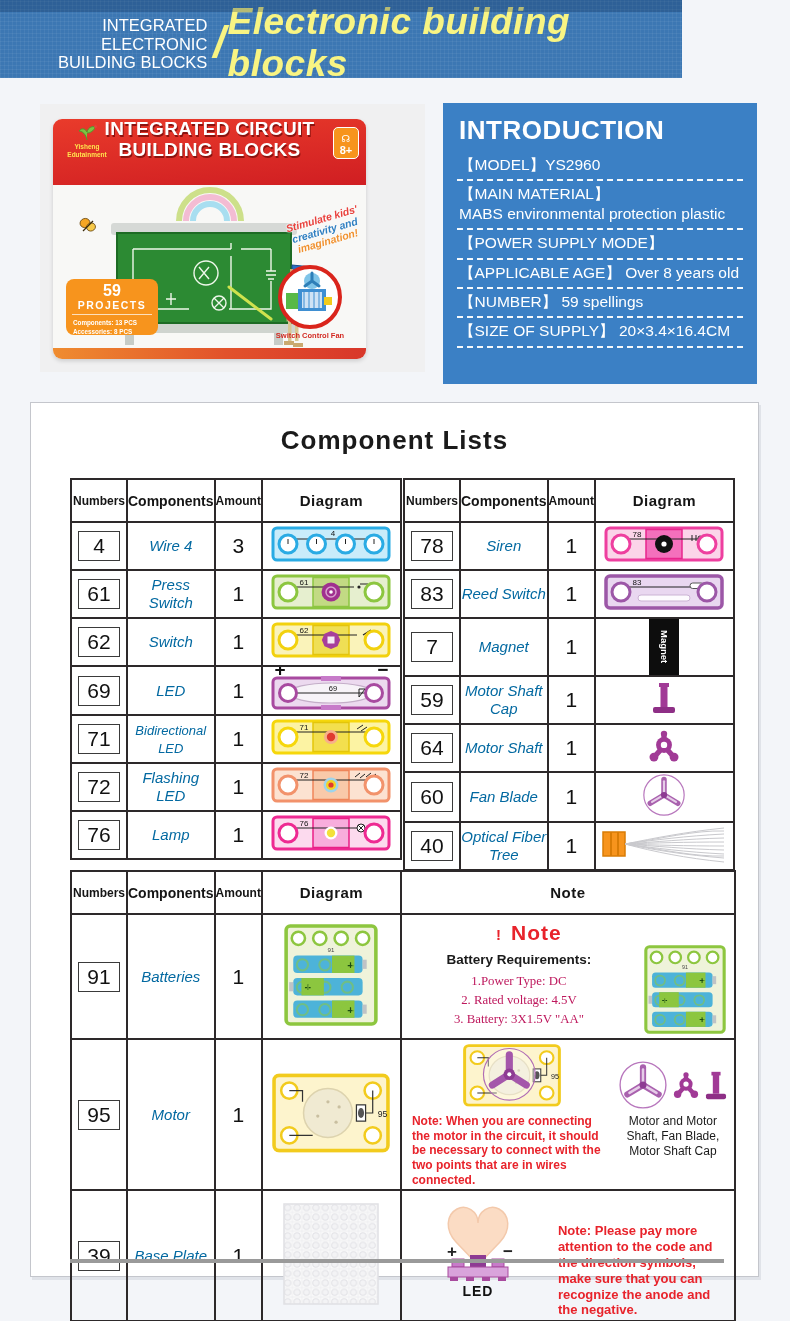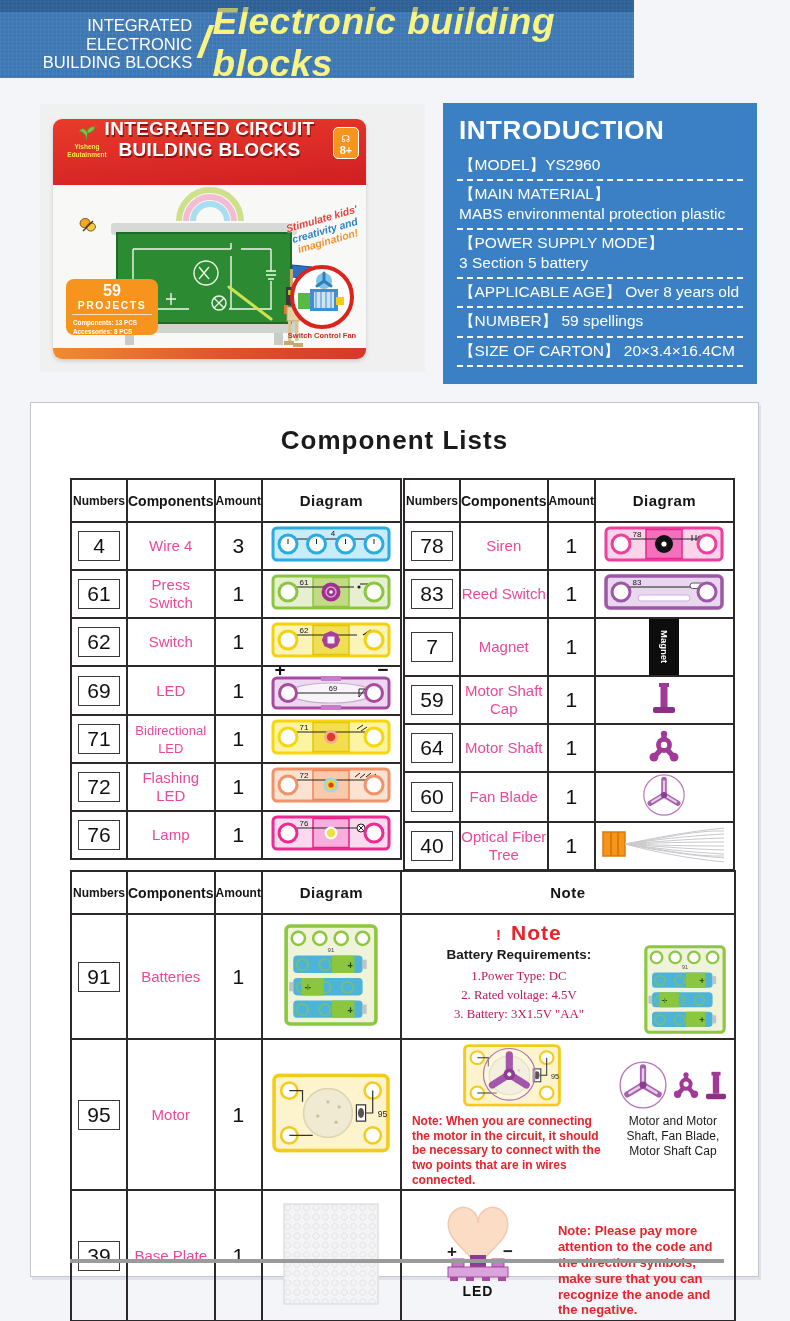--- a/index.html
+++ b/index.html
@@ -1,20 +1,20 @@
 <!DOCTYPE html>
 <html><head>
 <meta charset="utf-8">
 <style>
   * { margin:0; padding:0; box-sizing:border-box; }
   body { font-family:"Liberation Sans","DejaVu Sans",sans-serif; background:#e8eaee; }
   .page { position:relative; width:790px; height:1321px; background:#f3f5f9; overflow:hidden; margin:0 auto; }
 
   
-  .hdr { position:absolute; left:0; top:0; width:634px; height:78px;
+  .hdr { position:absolute; left:0; top:0; width:682px; height:78px;
     background-color:#3c77b3;
     background-image:
       repeating-linear-gradient(0deg, rgba(255,255,255,.05) 0 1px, transparent 1px 4px),
       repeating-linear-gradient(90deg, rgba(255,255,255,.05) 0 1px, transparent 1px 4px);
     display:flex; align-items:center; justify-content:center; }
   .hdr::before { content:""; position:absolute; left:0; top:0; width:100%; height:12px; background:rgba(10,40,80,.28); }
   .hdr-sub { color:#fff; font-size:16.5px; text-align:right; line-height:1.15; margin-top:10px; }
   .hdr-slash { color:#f8f483; font-size:44px; font-style:italic; font-weight:bold; margin:6px 2px 0 6px; }
   .hdr-title { color:#f8f483; font-size:37px; font-weight:800; font-style:italic; letter-spacing:.5px; margin-top:8px; }
 
@@ -42,21 +42,21 @@
   .slogan { position:absolute; right:4px; top:28px; transform:rotate(-16deg); text-align:center;
             font-weight:800; font-style:italic; font-size:10.5px; line-height:1.1;
             text-shadow:0 0 2px #fff,0 0 2px #fff; }
   .slogan .s1 { color:#e8413c; } .slogan .s2 { color:#2f7fc1; } .slogan .s3 { color:#f0912f; }
   .projects { position:absolute; left:13px; bottom:13px; width:92px; height:56px; background:#f7941d;
               border-radius:8px; color:#fff; text-align:center; padding-top:4px; }
   .projects .pn { font-size:16px; font-weight:800; line-height:1; }
   .projects .pl { font-size:10.5px; font-weight:800; letter-spacing:1.5px; border-bottom:1px solid rgba(255,255,255,.7);
                   padding-bottom:3px; margin:0 6px 3px; }
   .projects .pc { font-size:6.3px; line-height:1.45; font-weight:bold; text-align:left; padding-left:7px; }
-  .fan-wrap { position:absolute; right:8px; bottom:8px; width:72px; text-align:center; }
+  .fan-wrap { position:absolute; right:20px; bottom:8px; width:72px; text-align:center; }
   .fan-circle { width:64px; height:64px; margin:0 auto; border-radius:50%; border:4px solid #da251c;
                 background:#fff; position:relative; overflow:hidden; }
   .fan-cap { color:#d32a23; font-size:7.5px; font-weight:bold; margin-top:2px; }
 
   
   .intro { position:absolute; left:443px; top:103px; width:314px; height:281px; background:#3b80c5;
            color:#fff; padding:10px 14px 12px 14px; }
   .intro h2 { font-size:26px; font-weight:800; letter-spacing:.5px; margin:2px 0 6px 2px; }
   .intro-item { border-bottom:2px dashed rgba(255,255,255,.95); padding:3px 0 5px 2px; font-size:15.5px; line-height:1.25; }
   .intro-item .lbl { white-space:nowrap; }
@@ -72,37 +72,37 @@
   .tbl-left  { left:39px; top:75px; }
   .tbl-right { left:372px; top:75px; }
   .tbl-bottom{ left:39px; top:467px; }
   .th-num,.th-amt { font-size:12px; }
   .th-comp { font-size:14px; }
   .th-diag,.th-note { font-size:15px; letter-spacing:.5px; }
   tr.hrow { height:43px; }
   tr.crow { height:48px; }
   .numbox { display:inline-block; min-width:42px; padding:1px 4px; border:1.5px solid #3a3a3a;
             background:#fff; font-size:21px; color:#111; line-height:26px; }
-  .cname { font-size:15px; color:#ec4899; line-height:1.15; }
+  .cname { font-size:15px; color:#0369a1; line-height:1.15;font-style:italic; }
   .cname.sm { font-size:13px; }
   .amt { font-size:21px; color:#111; }
   .diag { position:relative; display:inline-block; vertical-align:middle; }
   .pm { position:absolute; top:-7px; font-size:19px; font-weight:800; color:#111; line-height:1; }
   .pm.plus { left:4px; } .pm.minus { right:4px; }
   .magnet { width:30px; height:56px; background:#0d0d0d; color:#fff; margin:0 auto;
             display:flex; align-items:center; justify-content:center;
             writing-mode:vertical-rl; font-size:9.5px; font-weight:bold; }
 
   
   .note-cell { text-align:left; }
   .note-bat { padding:6px 8px 4px 0; }
   .nb-head { text-align:center; margin-right:70px; }
   .bang { color:#e8232b; font-weight:800; font-size:15px; margin-right:10px; }
   .note-word { color:#e8232b; font-weight:800; font-size:21px; letter-spacing:1px; }
-  .nb-flex { display:flex; align-items:flex-start; gap:8px; }
+  .nb-flex { display:flex; align-items:center; gap:8px; }
   .bat-text { flex:1; padding-top:2px; }
   .bat-sub { font-size:13.5px; font-weight:800; color:#1a1a1a; margin-bottom:5px; }
   .bat-line { font-size:12.8px; color:#be185d; line-height:1.5;font-family:Liberation Serif, serif; }
   .note-motor { display:flex; padding:4px 6px 2px 10px; gap:6px; }
   .nm-left { width:200px; text-align:center; }
   .red-text { color:#e8232b; font-size:12px; font-weight:600; line-height:1.22; text-align:left; }
   .nm-right { flex:1; padding-top:16px; }
   .nm-icons { display:flex; align-items:center; gap:3px; margin-bottom:4px; }
   .nm-cap { font-size:12px; color:#1a1a1a; line-height:1.25; }
   .note-base { display:flex; padding:6px 8px 2px 6px; gap:10px; align-items:flex-start; }
@@ -311,30 +311,30 @@
 
   <aside class="intro">
     <h2>INTRODUCTION</h2>
     <div class="intro-item">
       <span class="lbl">【MODEL】</span><span class="val">YS2960</span>
     </div>
     <div class="intro-item block">
       <span class="lbl">【MAIN MATERIAL】</span><span class="val">MABS environmental protection plastic</span>
     </div>
     <div class="intro-item block">
-      <span class="lbl">【POWER SUPPLY MODE】</span><span class="val">3 Section 5 battery</span>
+      <span class="lbl">【POWER SUPPLY MODE】</span>
     </div>
     <div class="intro-item">
       <span class="lbl">【APPLICABLE AGE】</span> <span class="val">Over 8 years old</span>
     </div>
     <div class="intro-item">
       <span class="lbl">【NUMBER】</span> <span class="val">59 spellings</span>
     </div>
     <div class="intro-item">
-      <span class="lbl">【SIZE OF CARTON】</span> <span class="val">20×3.4×16.4CM</span>
+      <span class="lbl">【SIZE OF SUPPLY】</span> <span class="val">20×3.4×16.4CM</span>
     </div>
   </aside>
 
   <section class="lists">
     <div class="lists-title">Component Lists</div>
 
     <table class="tbl tbl-left">
       <colgroup>
           <col style="width:56px">
           <col style="width:81px">

